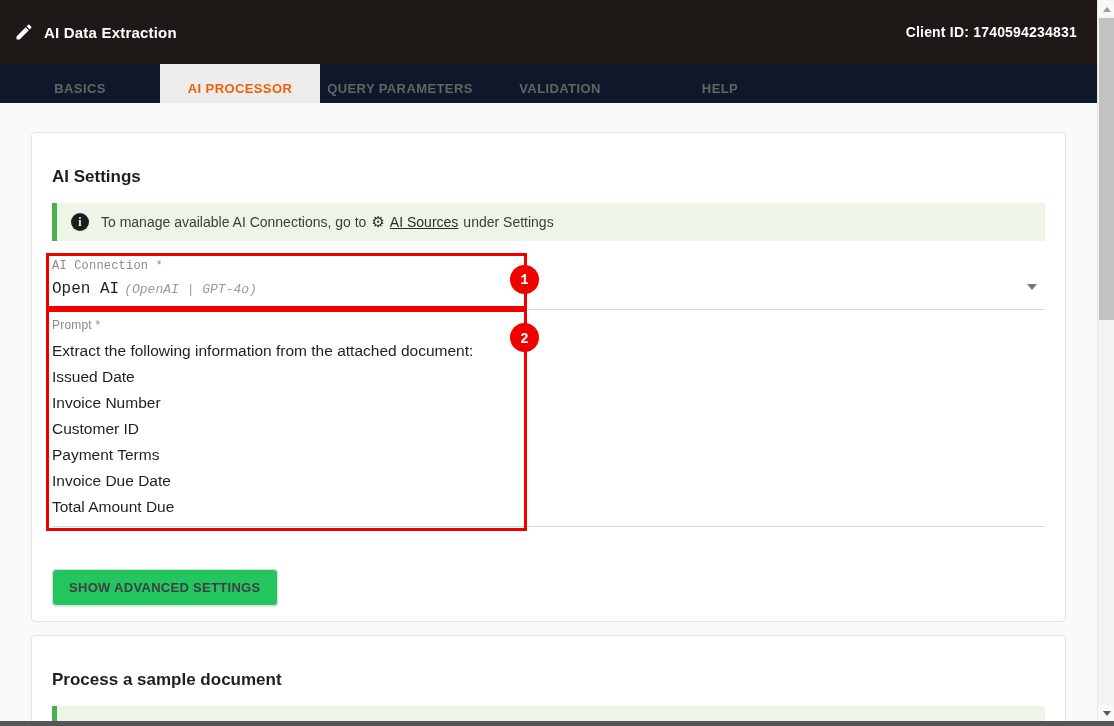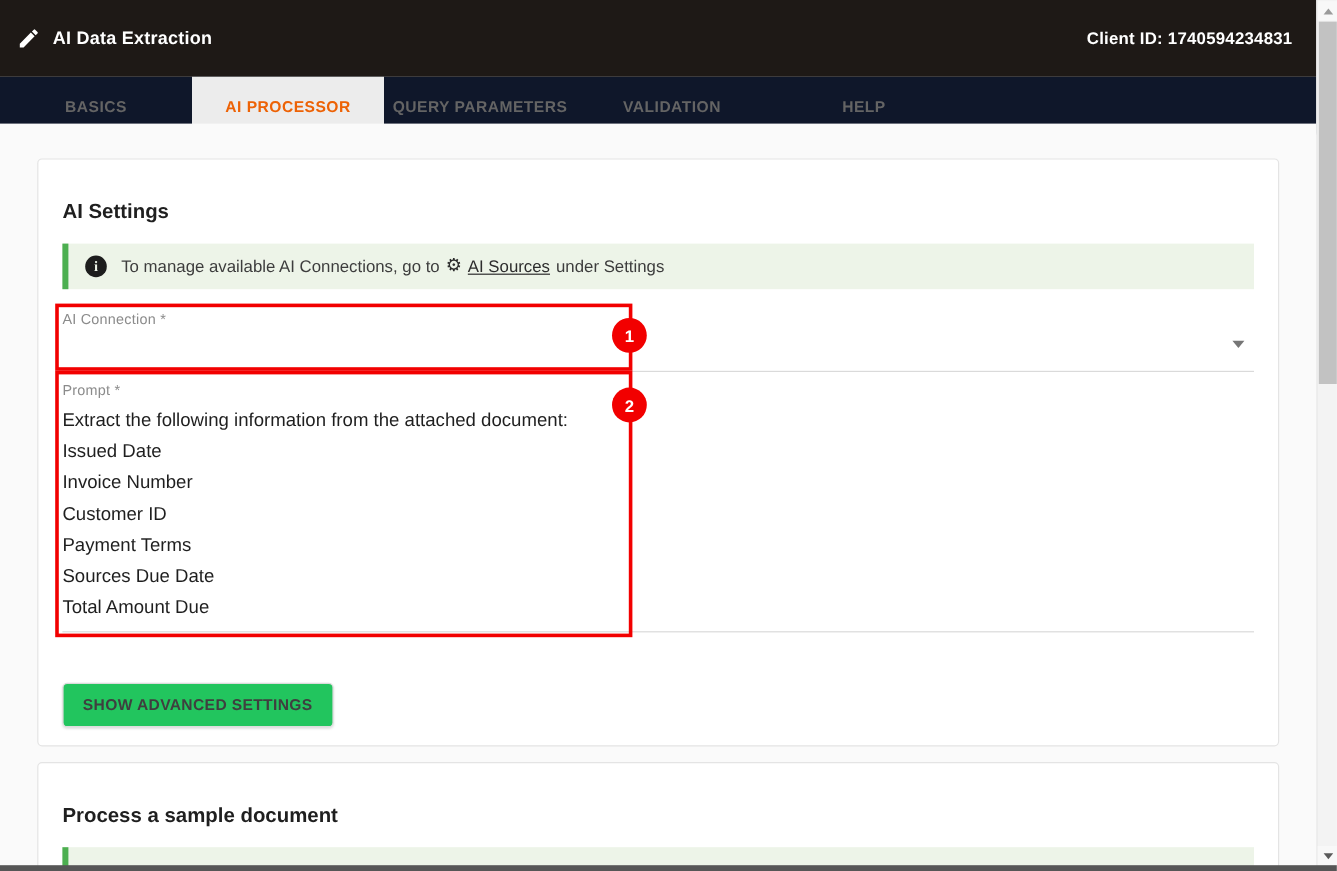--- a/index.html
+++ b/index.html
@@ -54,21 +54,21 @@
     width: 18px; height: 18px; border-radius: 50%; background: #1d1d1d; color: #edf4e8;
     font-size: 12px; font-weight: bold; font-family: "Liberation Serif", serif;
     display: inline-flex; align-items: center; justify-content: center;
     margin-right: 12px; flex: 0 0 auto;
   }
   .banner-text { display: inline-flex; gap: 5px; white-space: nowrap; }
   .gear-icon { font-size: 15px; color: #2d2d2d; line-height: 1; }
   .banner-link { color: #2d2d2d; text-decoration: underline; cursor: pointer; }
   
   .field { position: relative; border-bottom: 1px solid #dadada; }
-  .field-connection { margin-top: 12px; height: 57px; padding-top: 6px; }
+  .field-connection { margin-top: 12px; height: 57px; padding-top: 6px; font-family: Liberation Mono, monospace; }
   .field-label { font-size: 12px; color: #8b8b8b; letter-spacing: 0.2px; }
   .field-value-row { margin-top: 7px; font-size: 16px; color: #1f1f1f; }
   .value-detail { font-size: 13px; color: #9a9a9a; font-style: italic; margin-left: 5px; }
   .select-arrow {
     position: absolute; right: 8px; top: 31px;
     width: 0; height: 0; border-left: 5px solid transparent; border-right: 5px solid transparent;
     border-top: 6px solid #767676; cursor: pointer;
   }
   .field-prompt { padding-top: 8px; padding-bottom: 6px; }
   .prompt-line { font-size: 15.5px; color: #1f1f1f; line-height: 26px; }
@@ -156,35 +156,38 @@
         <span>To manage available AI Connections, go to</span>
         <span class="gear-icon">⚙</span>
         <span class="banner-link">AI Sources</span>
         <span>under Settings</span>
       </span>
     </div>
 
     
     <div class="field field-connection">
       <div class="field-label">AI Connection *</div>
+      <div class="field-value-row">
+        <span>Open AI</span><span class="value-detail">(OpenAI | GPT-4o)</span>
+      </div>
       <span class="select-arrow"></span>
       <div class="red-box red-box-1">
         <div class="red-badge red-badge-1">1</div>
       </div>
     </div>
 
     
     <div class="field field-prompt">
       <div class="field-label">Prompt *</div>
       <div class="prompt-line first">Extract the following information from the attached document:</div>
       <div class="prompt-line">Issued Date</div>
       <div class="prompt-line">Invoice Number</div>
       <div class="prompt-line">Customer ID</div>
       <div class="prompt-line">Payment Terms</div>
-      <div class="prompt-line">Sources Due Date</div>
+      <div class="prompt-line">Invoice Due Date</div>
       <div class="prompt-line">Total Amount Due</div>
       <div class="red-box red-box-2">
         <div class="red-badge red-badge-2">2</div>
       </div>
     </div>
 
     <button class="adv-button">SHOW ADVANCED SETTINGS</button>
   </div>
 
   <div class="card card-2">

